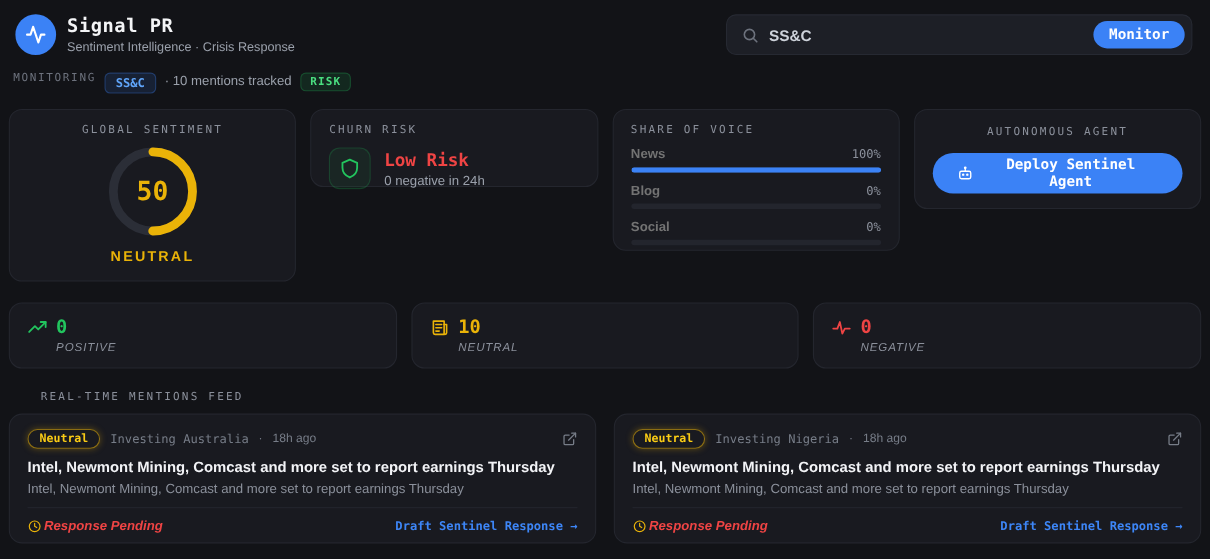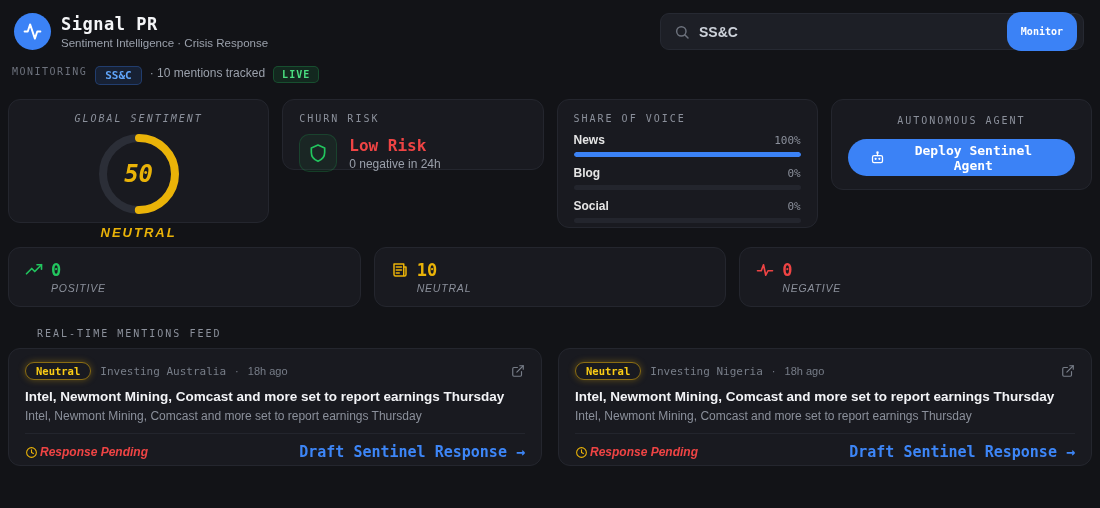--- a/index.html
+++ b/index.html
@@ -25,21 +25,21 @@
     border:1px solid #262932; border-radius:9px;
     display:flex; align-items:center; padding:0 6px 0 13px;
   }
   .search-input {
     flex:1; background:transparent; border:none; outline:none;
     color:#cdd2da; font-size:14px; font-weight:bold; margin-left:9px;
     font-family:"Liberation Sans", sans-serif;
   }
   .monitor-btn {
     background:#3b82f6; color:#fff; border:none; border-radius:14px;
-    height:39px; padding:0 14px; font-size:10px; font-weight:bold;
+    height:25px; padding:0 14px; font-size:13px; font-weight:bold;
     font-family:"DejaVu Sans Mono", monospace; cursor:pointer;
   }
 
   
   .monitor-bar { display:flex; align-items:flex-start; padding:8px 16px 6px 12px; gap:8px; }
   .monitor-label { font-family:"DejaVu Sans Mono", monospace; font-size:10px; color:#6d727d; letter-spacing:1.5px; }
   .ticker-badge {
     font-family:"DejaVu Sans Mono", monospace; font-size:11px; font-weight:bold;
     color:#60a5fa; background:rgba(59,130,246,0.13); border:1px solid rgba(59,130,246,0.3);
     border-radius:5px; padding:2px 9px;
@@ -58,21 +58,21 @@
   }
   .top-grid {
     display:grid; grid-template-columns:repeat(4,1fr); gap:13px;
     align-items:start; margin-top:8px;
   }
   .card-title {
     font-family:"DejaVu Sans Mono", monospace; font-size:10px; color:#8b909b;
     letter-spacing:2px;
   }
 
-  .sentiment-card { height:124px; padding:13px; text-align:center;font-style:italic; }
+  .sentiment-card { height:157px; padding:13px; text-align:center; }
   .gauge-wrap { position:relative; width:84px; height:84px; margin:8px auto 0; }
   .gauge-score {
     position:absolute; inset:0; display:flex; align-items:center; justify-content:center;
     font-family:"DejaVu Sans Mono", monospace; font-size:24px; font-weight:bold; color:#eab308;
   }
   .gauge-status {
     margin-top:9px; font-size:13px; font-weight:bold; color:#eab308; letter-spacing:2px;
   }
 
   .churn-card { height:71px; padding:13px 16px; }
@@ -81,21 +81,21 @@
     width:38px; height:38px; border-radius:10px;
     background:rgba(34,197,94,0.08); border:1px solid rgba(34,197,94,0.18);
     display:flex; align-items:center; justify-content:center;
   }
   .churn-level { font-family:"DejaVu Sans Mono", monospace; font-size:16px; font-weight:bold; color:#ef4444; }
   .churn-detail { font-size:12px; color:#9aa0ab; margin-top:2px; }
 
   .sov-card { height:129px; padding:13px 16px; }
   .sov-row { margin-top:9px; }
   .sov-line { display:flex; justify-content:space-between; align-items:baseline; }
-  .sov-label { font-size:12px; font-weight:bold; color:#e5e5e5; }
+  .sov-label { font-size:12px; font-weight:bold; color:#737373; }
   .sov-pct { font-family:"DejaVu Sans Mono", monospace; font-size:11px; color:#8b909b; }
   .sov-track { height:5px; border-radius:3px; background:#23252d; margin-top:5px; overflow:hidden; }
   .sov-fill { height:100%; border-radius:3px; background:#3b82f6; width:0; }
 
   .agent-card { height:91px; padding:15px 16px; text-align:center; }
   .deploy-btn {
     margin-top:13px; background:#3b82f6; color:#fff; border:none; border-radius:20px;
     height:37px; padding:0 22px; font-size:13px; font-weight:bold;
     font-family:"DejaVu Sans Mono", monospace; cursor:pointer;
     display:inline-flex; align-items:center; gap:9px;
@@ -129,21 +129,21 @@
   .mention-time { font-size:11px; color:#777d88; }
   .ext-icon { margin-left:auto; cursor:pointer; display:flex; }
   .mention-title { font-size:13.5px; font-weight:bold; color:#f2f3f6; margin-top:9px; }
   .mention-desc { font-size:12px; color:#8b909b; margin-top:5px; }
   .mention-footer {
     display:flex; align-items:center; justify-content:space-between;
     border-top:1px solid #23252d; margin-top:10px; padding-top:9px;
   }
   .pending { display:flex; align-items:center; gap:2px; font-size:12px; font-weight:bold; color:#ef4444;font-style:italic; }
   .draft-link {
-    font-family:"DejaVu Sans Mono", monospace; font-size:15px; font-weight:bold;
+    font-family:"DejaVu Sans Mono", monospace; font-size:11px; font-weight:bold;
     color:#3d86f7; text-decoration:none; cursor:pointer;
   }
 </style>
 </head>
 <body>
 
 <div class="header">
   <div class="logo">
     <span style="display:flex;">
       <svg width="19" height="19" viewBox="0 0 24 24" fill="none" stroke="#ffffff" stroke-width="2.4" stroke-linecap="round" stroke-linejoin="round">
@@ -164,21 +164,21 @@
     </span>
     <input class="search-input" value="SS&amp;C" style="">
     <button class="monitor-btn">Monitor</button>
   </div>
 </div>
 
 <div class="monitor-bar">
   <span class="monitor-label">MONITORING</span>
   <span class="ticker-badge">SS&amp;C</span>
   <span class="tracked-text">· 10 mentions tracked</span>
-  <span class="live-badge">LIVE</span>
+  <span class="live-badge">RISK</span>
 </div>
 
 <div class="main">
 
   <div class="top-grid">
 
     <div class="card sentiment-card">
       <div class="card-title">GLOBAL SENTIMENT</div>
       <div class="gauge-wrap">
         <svg width="84" height="84" viewBox="0 0 84 84">

